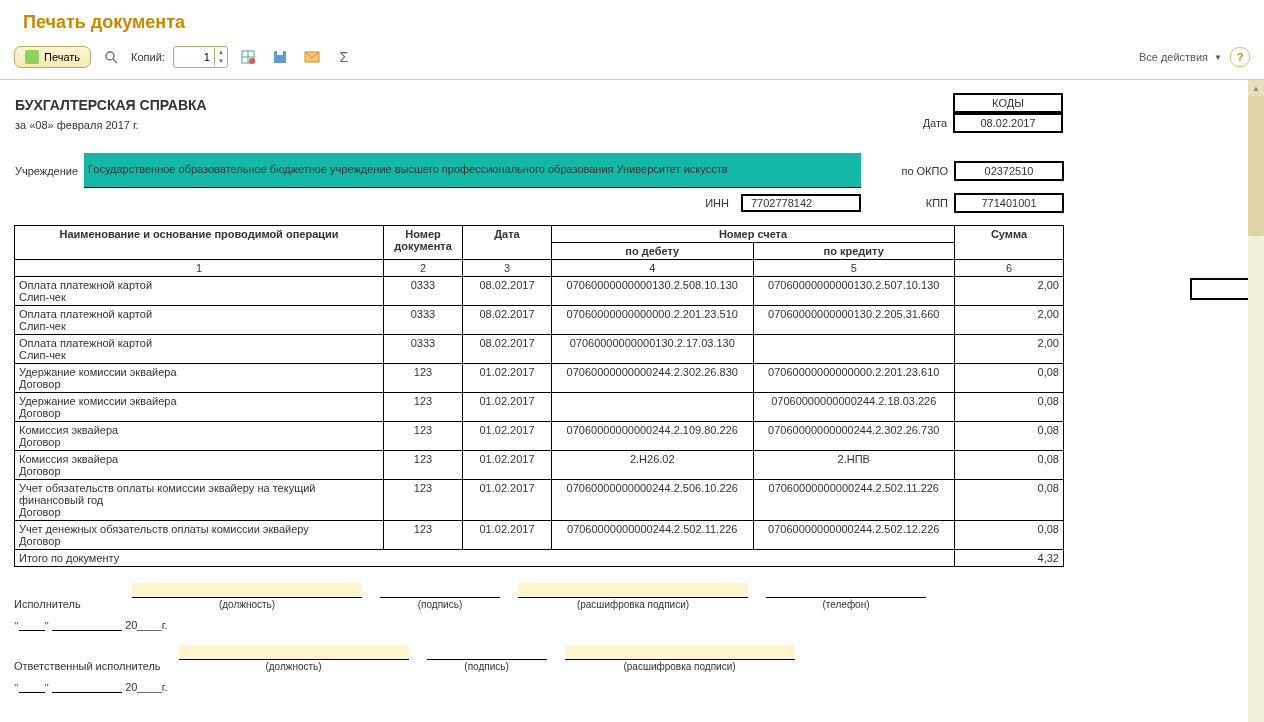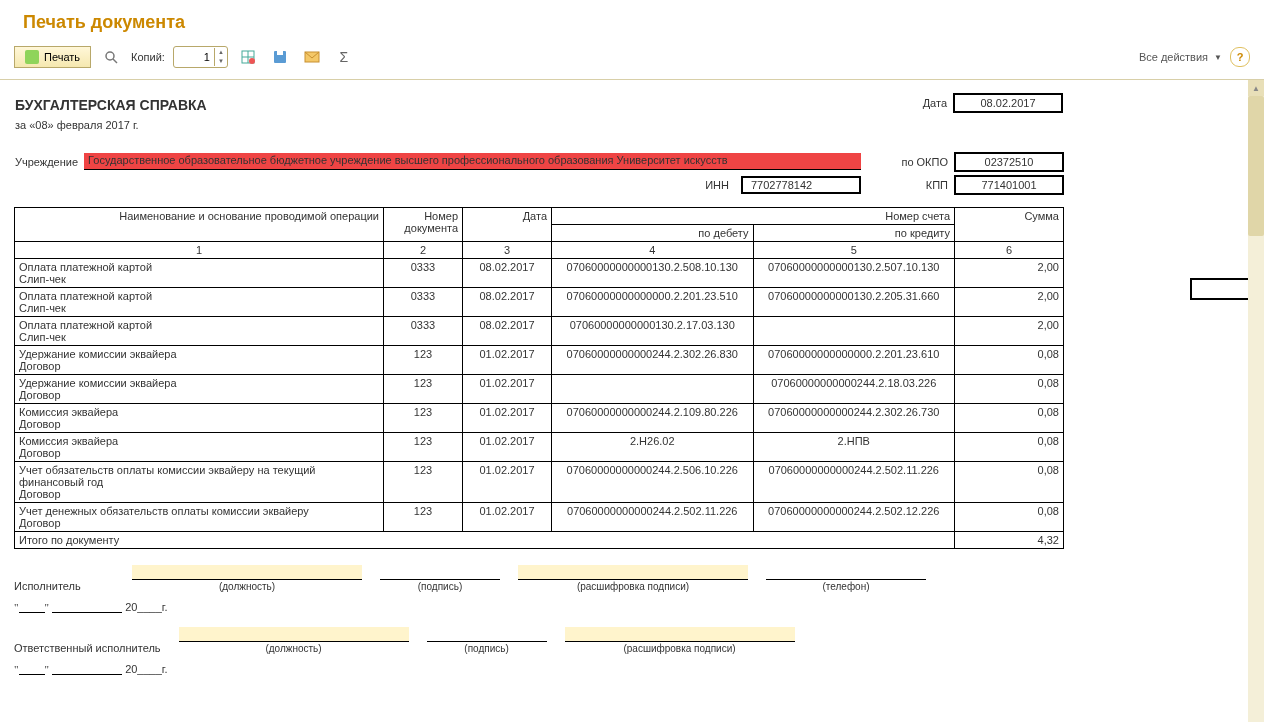--- a/index.html
+++ b/index.html
@@ -1,18 +1,18 @@
 <!DOCTYPE html>
 <html><head>
 <meta charset="utf-8">
 <style>
 html,body{margin:0;padding:0;font-family:Arial,sans-serif;font-size:11px;background:#fff;color:#333}
 .page-title{color:#cc8800;font-size:18px;font-weight:bold;padding:12px 23px 8px}
 .toolbar{display:flex;align-items:center;gap:8px;padding:4px 14px 10px;border-bottom:1px solid #d8cfa8}
-.btn-print{background:linear-gradient(#fff7d8,#f5e8b0);border:1px solid #b8a86a;border-radius:0;padding:3px 10px;display:flex;align-items:center;gap:5px;cursor:pointer;font-size:11px}
+.btn-print{background:linear-gradient(#fff7d8,#f5e8b0);border:1px solid #b8a86a;border-radius:7px;padding:3px 10px;display:flex;align-items:center;gap:5px;cursor:pointer;font-size:11px}
 .btn-print .ico{width:14px;height:14px;background:#8fd45a;border-radius:2px;position:relative}
 .tbtn{width:22px;height:22px;border:1px solid transparent;border-radius:3px;display:flex;align-items:center;justify-content:center;cursor:pointer}
 .lbl{font-size:11px;color:#333}
 .spinner{display:flex;align-items:center;border:1px solid #b8a86a;border-radius:3px;height:20px}
 .spinner input{border:none;width:32px;text-align:right;padding:0 4px;font-size:11px;outline:none}
 .spinner .arrows{display:flex;flex-direction:column;border-left:1px solid #b8a86a}
 .spinner .arrows span{font-size:6px;padding:0 3px;line-height:9px;cursor:pointer;color:#666}
 .spacer{flex:1}
 .all-actions{color:#555;font-size:11px;cursor:pointer;display:flex;align-items:center;gap:6px}
 .help{width:18px;height:18px;border:1px solid #e0c060;border-radius:9px;display:flex;align-items:center;justify-content:center;color:#cc8800;font-weight:bold;cursor:pointer;font-size:11px}
@@ -23,26 +23,26 @@
 .doc-h1{font-size:14px;font-weight:bold;margin:6px 0 4px}
 .doc-sub{font-size:11px;margin:6px 0 18px}
 
 .codes{border:2px solid #000;border-collapse:collapse;margin-left:auto}
 .codes td{border:1px solid #000;padding:2px 8px;text-align:center;font-size:11px;min-width:90px}
 .codes .h{font-weight:normal}
 .code-lbl{text-align:right;padding:2px 6px;font-size:11px;white-space:nowrap}
 
 .meta-line{display:flex;align-items:center;margin:2px 0}
 .meta-lbl{padding-right:6px}
-.yf{background:#ef4444;border-bottom:1px solid #000;padding:1px 4px;flex:1;min-height:14px}
+.yf{background:#14b8a6;border-bottom:1px solid #000;padding:10px 4px;flex:1;min-height:14px}
 .inn-box{border:2px solid #000;padding:1px 8px;min-width:100px;margin-left:6px}
 
 .main-tbl{border-collapse:collapse;width:100%;margin-top:10px}
 .main-tbl th,.main-tbl td{border:1px solid #000;padding:2px 4px;font-size:11px;vertical-align:top}
-.main-tbl th{font-weight:normal;text-align:right}
+.main-tbl th{font-weight:bold;text-align:center}
 .main-tbl .idx td{text-align:center}
 .num{text-align:right}
 .ctr{text-align:center}
 
 .sign-sect{margin-top:16px}
 .sign-row{display:flex;align-items:flex-end;gap:18px;margin:6px 0 2px}
 .sign-lbl{min-width:100px}
 .sig-field{border-bottom:1px solid #000;min-height:14px}
 .sig-y{background:#fff4cc}
 .sig-cap{text-align:center;font-size:10px;margin-top:1px}
@@ -127,20 +127,32 @@
         <table style="border-collapse:collapse">
           <tbody>
                   <tr>
                     <td></td>
                     <td rowspan="1"></td>
                   </tr>
         </tbody>
               </table>
         <table style="border-collapse:collapse">
           <tbody>
+                  <tr>
+            <td class="code-lbl"></td>
+            <td style="padding:0">
+                      <table class="codes">
+                        <tbody>
+                          <tr>
+                            <td class="h">КОДЫ</td>
+                          </tr>
+                        </tbody>
+                      </table>
+                    </td>
+          </tr>
           <tr>
             <td class="code-lbl">Дата</td>
             <td style="padding:0">
                       <table class="codes">
                         <tbody>
                           <tr>
                             <td>08.02.2017</td>
                           </tr>
                         </tbody>
                       </table>

